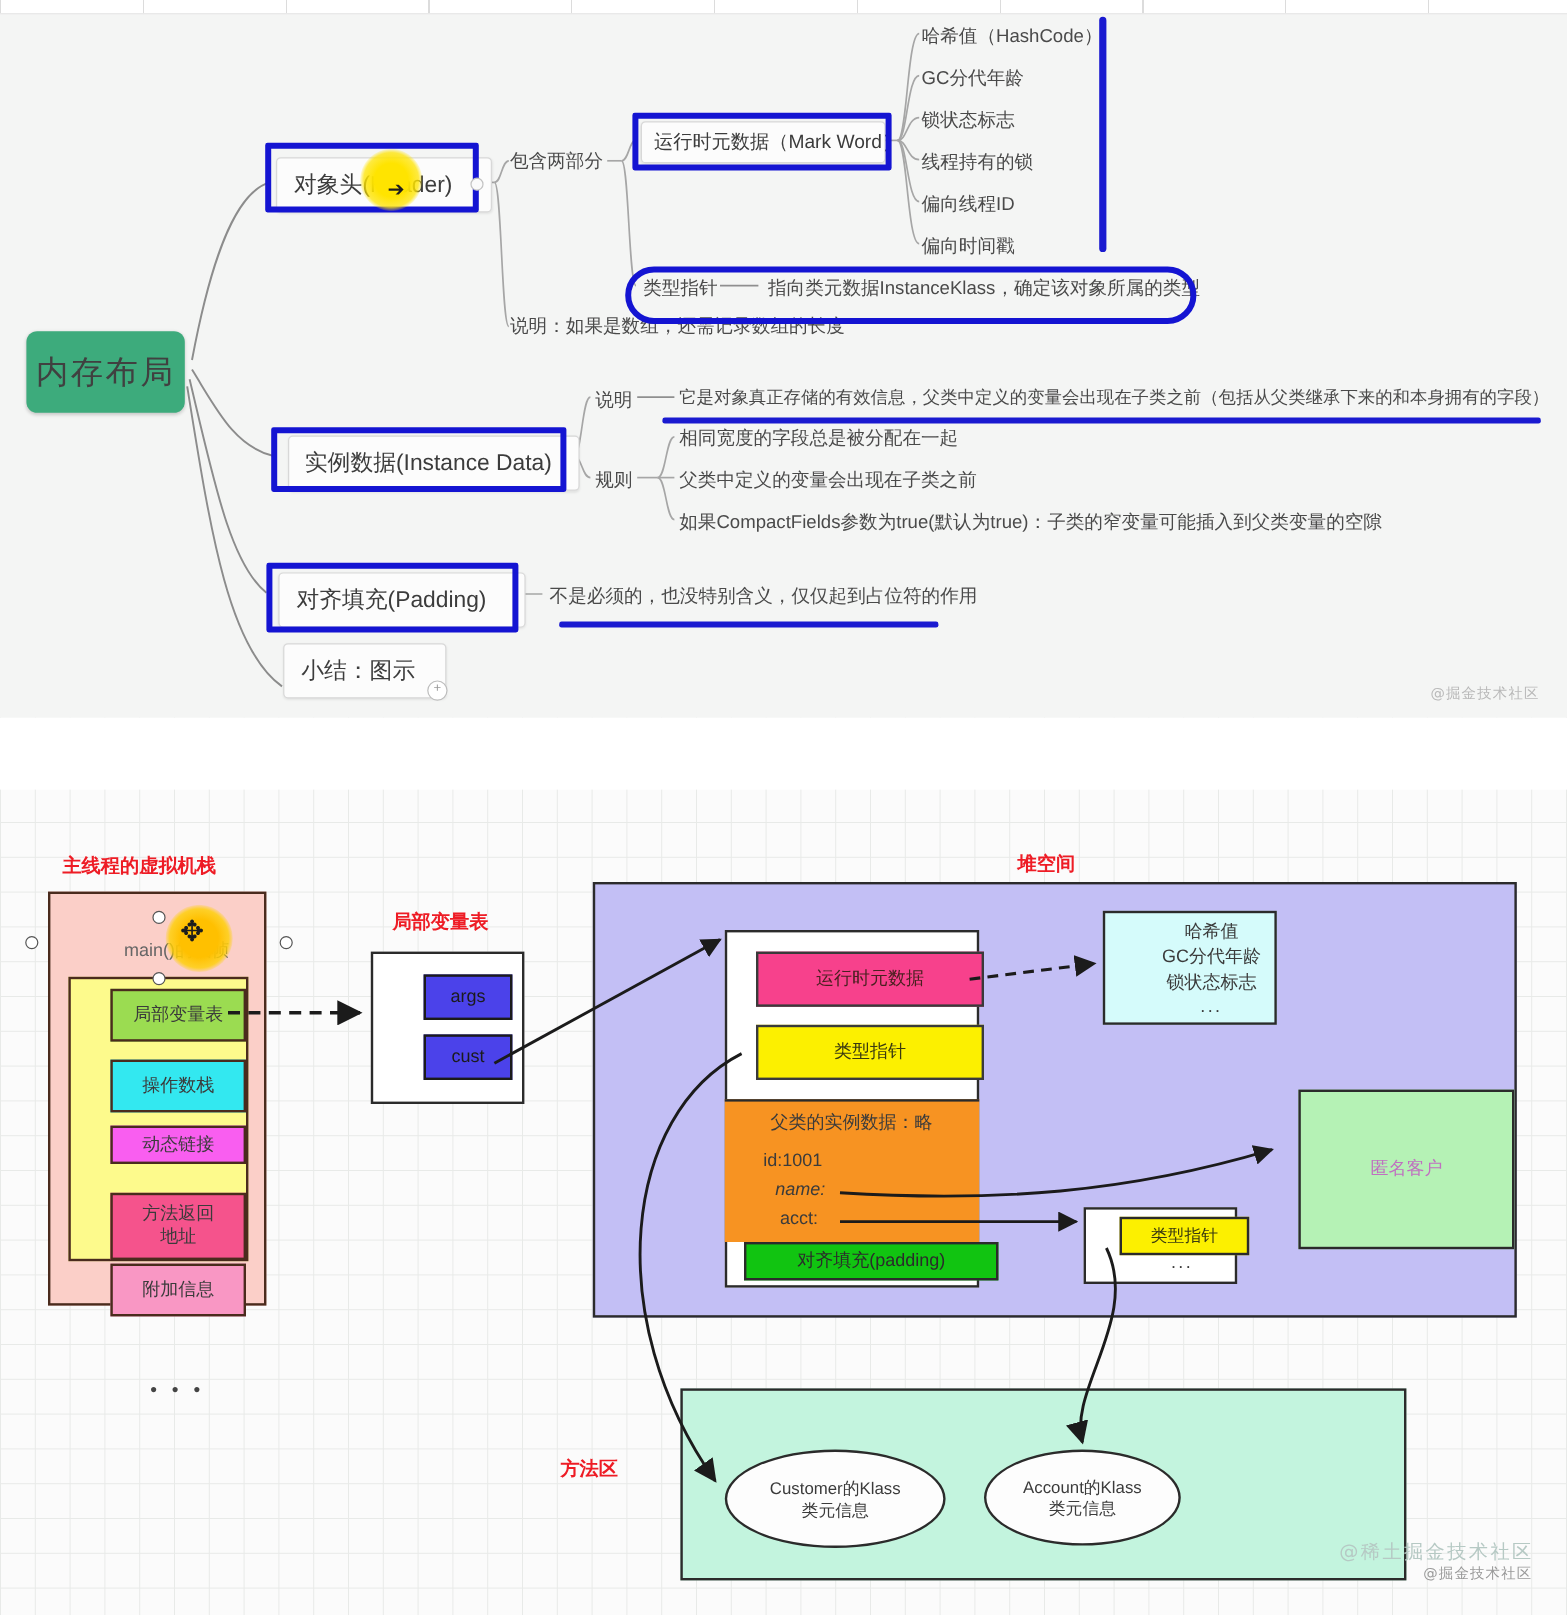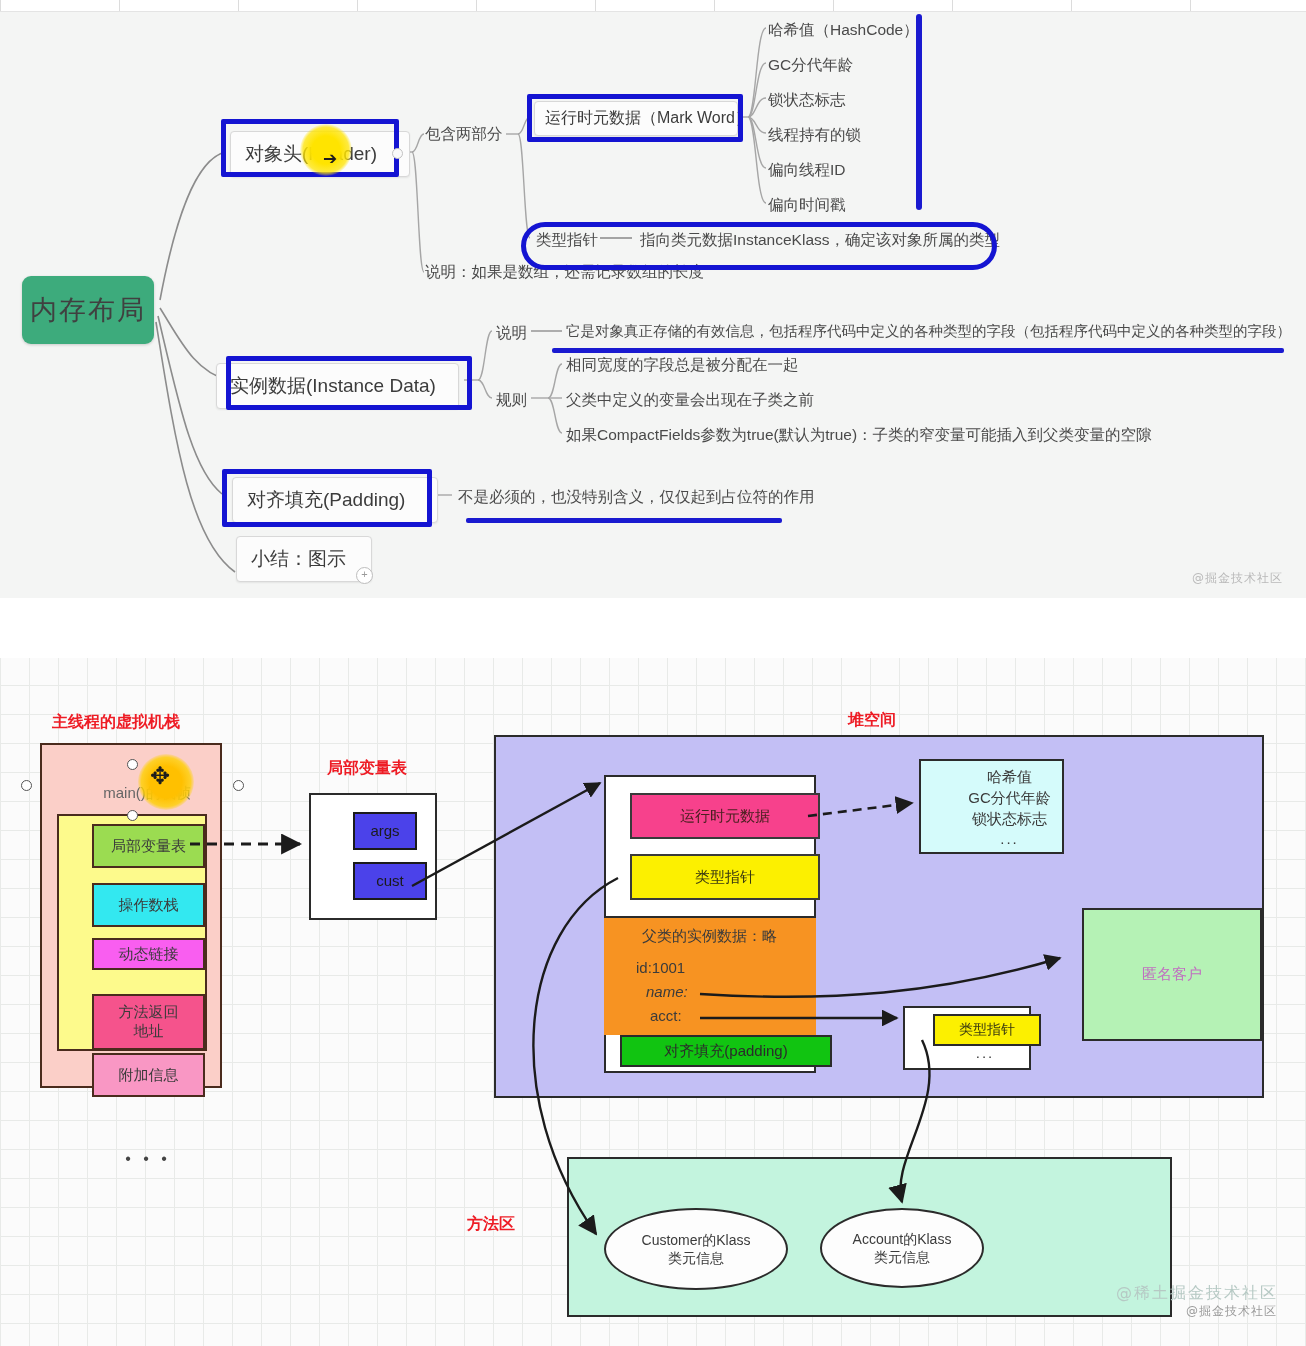--- a/index.html
+++ b/index.html
@@ -200,25 +200,25 @@
   <div class="mm-small" style="left:768px;top:160px;">偏向线程ID</div>
   <div class="mm-small" style="left:768px;top:195px;">偏向时间戳</div>
 
   <div class="mm-vbar" style="left:916px;top:14px;height:196px;"></div>
 
   <div class="mm-small" style="left:536px;top:230px;">类型指针</div>
   <div class="mm-small" style="left:640px;top:230px;">指向类元数据InstanceKlass，确定该对象所属的类型</div>
   <div class="mm-hl-round" style="left:521px;top:222px;width:466px;height:38px;"></div>
 
 
-  <div class="mm-box" style="left:216px;top:363px;width:214px;padding-left:13px;">实例数据(Instance Data)</div>
+  <div class="mm-box" style="left:240px;top:363px;width:214px;padding-left:13px;">实例数据(Instance Data)</div>
   <div class="mm-hl" style="left:226px;top:356px;width:236px;height:44px;"></div>
 
   <div class="mm-small" style="left:496px;top:323px;">说明</div>
-  <div class="mm-small" style="left:566px;top:322px;font-size:14.5px;">它是对象真正存储的有效信息，包括程序代码中定义的各种类型的字段（包括程序代码中定义的各种类型的字段）</div>
+  <div class="mm-small" style="left:566px;top:322px;font-size:14.5px;">它是对象真正存储的有效信息，父类中定义的变量会出现在子类之前（包括从父类继承下来的和本身拥有的字段）</div>
   <div class="mm-underline" style="left:552px;top:348px;width:732px;"></div>
 
   <div class="mm-small" style="left:496px;top:390px;">规则</div>
   <div class="mm-small" style="left:566px;top:355px;">相同宽度的字段总是被分配在一起</div>
   <div class="mm-small" style="left:566px;top:390px;">父类中定义的变量会出现在子类之前</div>
   <div class="mm-small" style="left:566px;top:425px;">如果CompactFields参数为true(默认为true)：子类的窄变量可能插入到父类变量的空隙</div>
 
   <div class="mm-box" style="left:232px;top:477px;width:176px;">对齐填充(Padding)</div>
   <div class="mm-hl" style="left:222px;top:469px;width:200px;height:48px;"></div>
   <div class="mm-small" style="left:458px;top:487px;">不是必须的，也没特别含义，仅仅起到占位符的作用</div>
@@ -260,21 +260,21 @@
 
   <div class="bx bx-txt" style="left:76px;top:226px;width:113px;height:44px;background:#9bdc51;border:2px solid #4a2b1d;">局部变量表</div>
   <div class="bx bx-txt" style="left:76px;top:285px;width:113px;height:44px;background:#33e8f0;border:2px solid #4a2b1d;">操作数栈</div>
   <div class="bx bx-txt" style="left:76px;top:340px;width:113px;height:32px;background:#f95ef0;border:2px solid #4a2b1d;">动态链接</div>
   <div class="bx bx-txt" style="left:76px;top:396px;width:113px;height:56px;background:#f5538c;border:2px solid #4a2b1d;">方法返回
 地址</div>
   <div class="bx bx-txt" style="left:76px;top:455px;width:113px;height:44px;background:#f997c4;border:2px solid #4a2b1d;">附加信息</div>
   <div class="bx bx-txt" style="left:57px;top:550px;width:150px;height:22px;color:#444;letter-spacing:4px;font-size:16px;">• • •</div>
 
   <div class="bx" style="left:309px;top:195px;width:128px;height:127px;background:#ffffff;border:2.4px solid #2b2b2b;"></div>
-  <div class="bx bx-txt" style="left:337px;top:214px;width:64px;height:38px;background:#4b42ea;border:2px solid #1b1b1b;color:#1b1b1b;">args</div>
+  <div class="bx bx-txt" style="left:337px;top:214px;width:74px;height:38px;background:#4b42ea;border:2px solid #1b1b1b;color:#1b1b1b;">args</div>
   <div class="bx bx-txt" style="left:337px;top:264px;width:74px;height:38px;background:#4b42ea;border:2px solid #1b1b1b;color:#1b1b1b;">cust</div>
 
   <div class="bx" style="left:604px;top:177px;width:212px;height:298px;background:#ffffff;border:2.4px solid #2b2b2b;"></div>
   <div class="bx bx-txt" style="left:614px;top:195px;width:190px;height:46px;background:#f7418c;border:2px solid #3a3a3a;color:#4a2020;">运行时元数据</div>
   <div class="bx bx-txt" style="left:614px;top:256px;width:190px;height:46px;background:#fcf000;border:2px solid #3a3a3a;color:#3a3a10;">类型指针</div>
   <div class="bx" style="left:604px;top:318px;width:212px;height:119px;background:#f79322;border-top:2.4px solid #2b2b2b;">
     <div class="bx-txt" style="position:absolute;left:22px;top:8px;width:180px;height:20px;justify-content:flex-start;">父类的实例数据：略</div>
     <div class="bx-txt" style="position:absolute;left:16px;top:40px;width:100px;height:20px;justify-content:flex-start;">id:1001</div>
     <div class="bx-txt" style="position:absolute;left:26px;top:64px;width:100px;height:20px;justify-content:flex-start;font-style:italic;">name:</div>
     <div class="bx-txt" style="position:absolute;left:30px;top:88px;width:100px;height:20px;justify-content:flex-start;">acct:</div>

